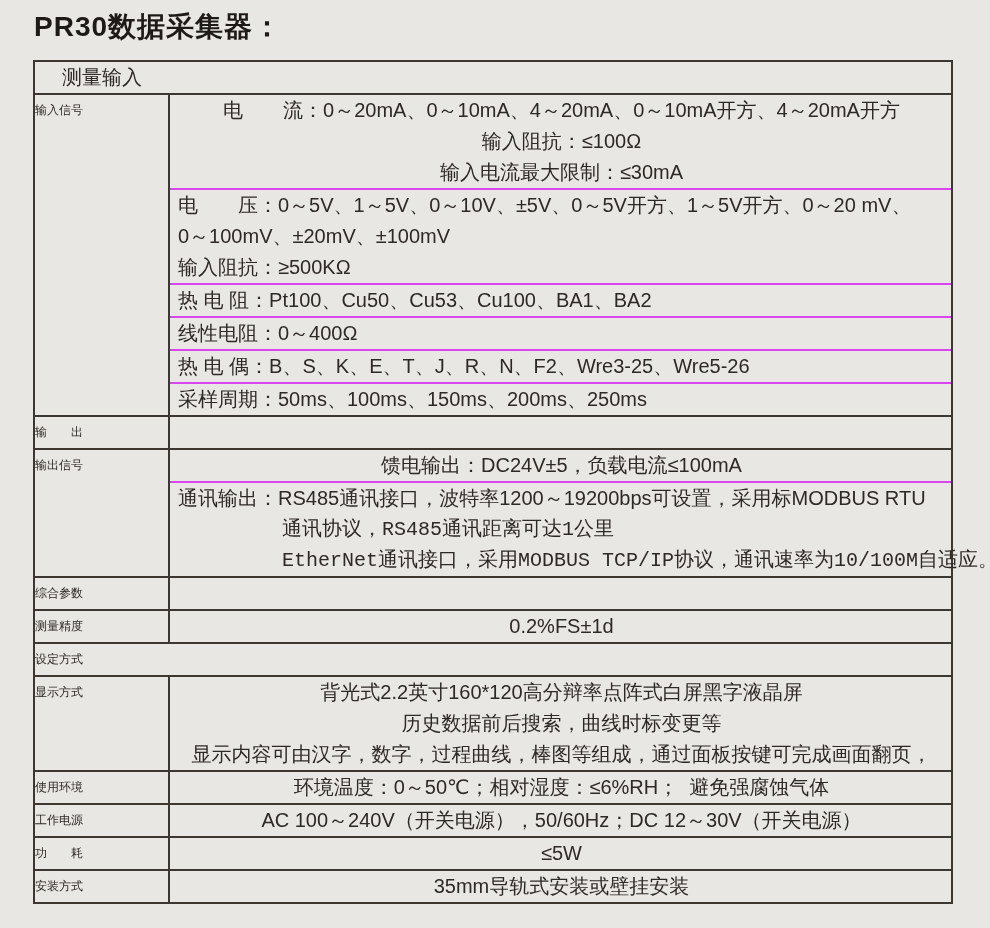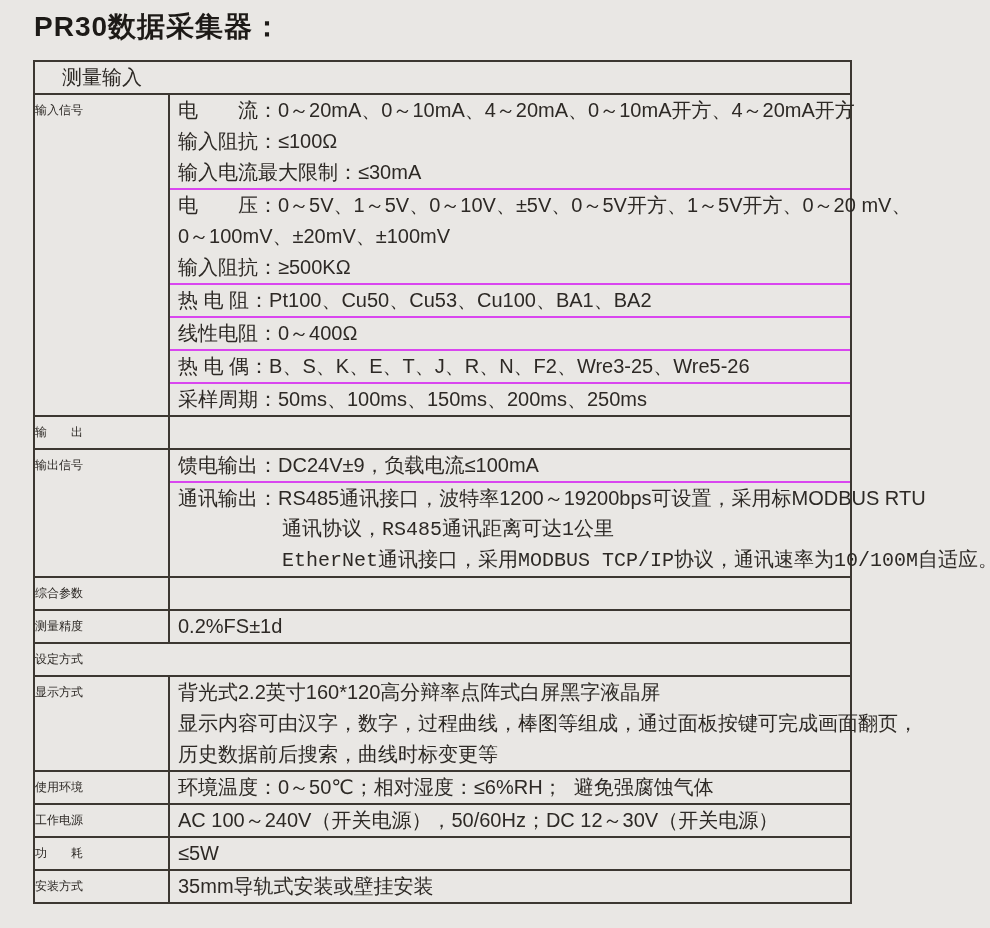--- a/index.html
+++ b/index.html
@@ -11,40 +11,40 @@
     position: relative;
     overflow: hidden;
   }
   .title {
     position: absolute; left: 34px; top: 8px;
     font-size: 28px; font-weight: 700; letter-spacing: 1px;
     color: #1d1a17; margin: 0;
   }
   .spec-table {
     position: absolute; left: 33px; top: 60px;
-    width: 819px;
+    width: 920px;
     border: 2px solid #3c3731;
     box-sizing: border-box;
   }
   .row { display: flex; border-top: 2px solid #3c3731; align-items: stretch; }
   .row:first-child { border-top: none; }
   .full-cell {
     flex: 1; padding-left: 27px;
     font-size: 20px; line-height: 31px; white-space: pre;
   }
   .label-cell {
     flex: 0 0 133px; width: 133px; box-sizing: border-box;
     font-size: 12px; line-height: 31px; white-space: pre;
   }
   .content-col {
     flex: 1; border-left: 2px solid #3c3731;
     display: flex; flex-direction: column; min-width: 0;
   }
   .sub-cell { border-top: 2px solid #d946ef; padding: 0 6px 0 8px; }
-  .sub-cell:first-child { border-top: none; }
+  .sub-cell:first-child { border-top: none; text-align: center; }
   .line { font-size: 20px; line-height: 31px; white-space: pre; }
   .line.indent { padding-left: 104px; font-family: Liberation Mono, monospace; }
   .spacer-line { min-height: 31px; }
 </style>
 </head>
 <body>
 
 <h1 class="title">PR30数据采集器：</h1>
 
 <div class="spec-table">
@@ -87,21 +87,21 @@
       <div class="sub-cell">
           <div class="line spacer-line"></div>
         </div>
     </div>
   </div>
 
   <div class="row">
     <div class="label-cell">输出信号</div>
     <div class="content-col">
       <div class="sub-cell">
-        <div class="line">馈电输出：DC24V±9，负载电流≤100mA</div>
+        <div class="line">馈电输出：DC24V±5，负载电流≤100mA</div>
       </div>
       <div class="sub-cell">
         <div class="line">通讯输出：RS485通讯接口，波特率1200～19200bps可设置，采用标MODBUS RTU</div>
         <div class="line indent">通讯协议，RS485通讯距离可达1公里</div>
         <div class="line indent">EtherNet通讯接口，采用MODBUS TCP/IP协议，通讯速率为10/100M自适应。</div>
       </div>
     </div>
   </div>
 
   <div class="row">
@@ -124,22 +124,22 @@
 
   <div class="row">
     <div class="label-cell">设定方式</div>
   </div>
 
   <div class="row">
     <div class="label-cell">显示方式</div>
     <div class="content-col">
       <div class="sub-cell">
         <div class="line">背光式2.2英寸160*120高分辩率点阵式白屏黑字液晶屏</div>
+        <div class="line">历史数据前后搜索，曲线时标变更等</div>
         <div class="line">显示内容可由汉字，数字，过程曲线，棒图等组成，通过面板按键可完成画面翻页，</div>
-        <div class="line">历史数据前后搜索，曲线时标变更等</div>
       </div>
     </div>
   </div>
 
   <div class="row">
     <div class="label-cell">使用环境</div>
     <div class="content-col">
       <div class="sub-cell">
         <div class="line">环境温度：0～50℃；相对湿度：≤6%RH；  避免强腐蚀气体</div>
       </div>

